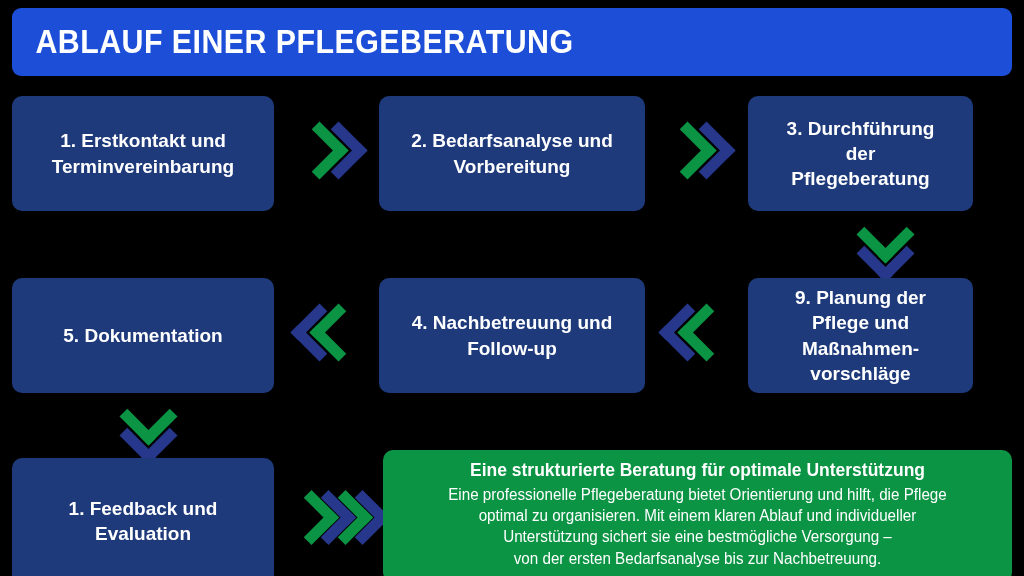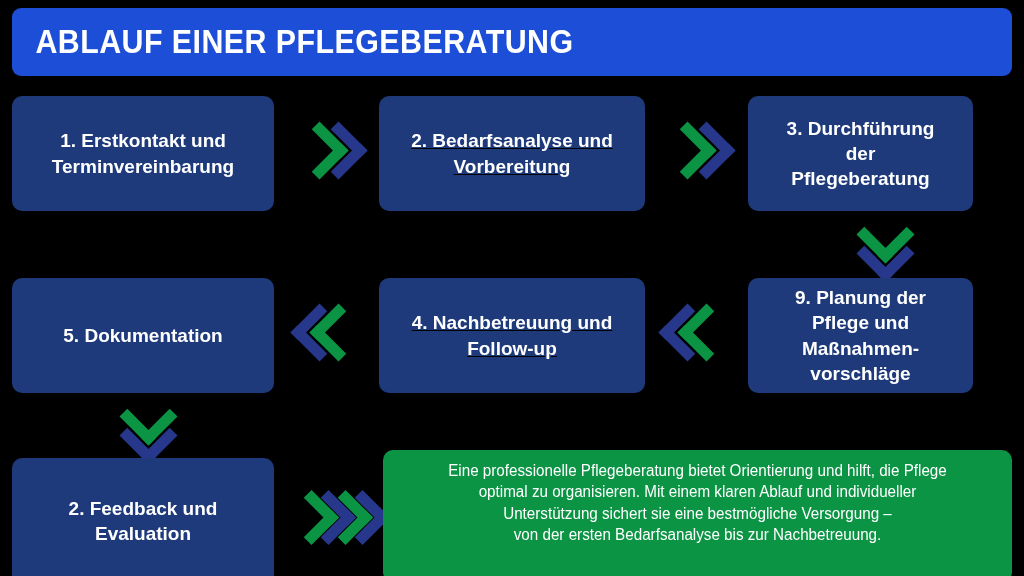--- a/index.html
+++ b/index.html
@@ -52,21 +52,21 @@
   .step-label {
     color: #ffffff;
     font-size: 19px;
     font-weight: bold;
     line-height: 1.32;
     text-align: center;
   }
 
   
   .col-1 { left: 12px;  width: 262px; }
-  .col-2 { left: 379px; width: 266px; text-decoration: underline; }
+  .col-2 { left: 379px; width: 266px; }
   .col-3 { left: 748px; width: 225px; }
 
   .row-1 { top: 88px;  height: 115px; }
   .row-2 { top: 270px; height: 115px; }
   .row-3 { top: 450px; height: 126px; }
 
   
   #summary-panel {
     position: absolute;
     left: 383px;
@@ -207,30 +207,31 @@
 <div class="step-box col-3 row-2">
   <div class="step-label">9. Planung der Pflege und Maßnahmen-vorschläge</div>
 </div>
 
 <div class="arrow-group arrow-down" id="arrow-6-7">
   <span class="chevron chev-green"></span>
   <span class="chevron chev-navy"></span>
 </div>
 
 <div class="step-box col-1 row-3">
-  <div class="step-label">2. Feedback und Evaluation</div>
+  <div class="step-label">1. Feedback und Evaluation</div>
 </div>
 
 <div class="arrow-group arrow-long" id="arrow-7-sum">
   <span class="chevron chev-green"></span>
   <span class="chevron chev-navy"></span>
   <span class="chevron chev-green"></span>
   <span class="chevron chev-navy"></span>
 </div>
 
 <div id="summary-panel">
+  <div id="summary-heading">Eine strukturierte Beratung für optimale Unterstützung</div>
   <div id="summary-body">
     <span>Eine professionelle Pflegeberatung bietet Orientierung und hilft, die Pflege</span>
     <span>optimal zu organisieren. Mit einem klaren Ablauf und individueller</span>
     <span>Unterstützung sichert sie eine bestmögliche Versorgung –</span>
     <span>von der ersten Bedarfsanalyse bis zur Nachbetreuung.</span>
   </div>
 </div>
 
 </body></html>

